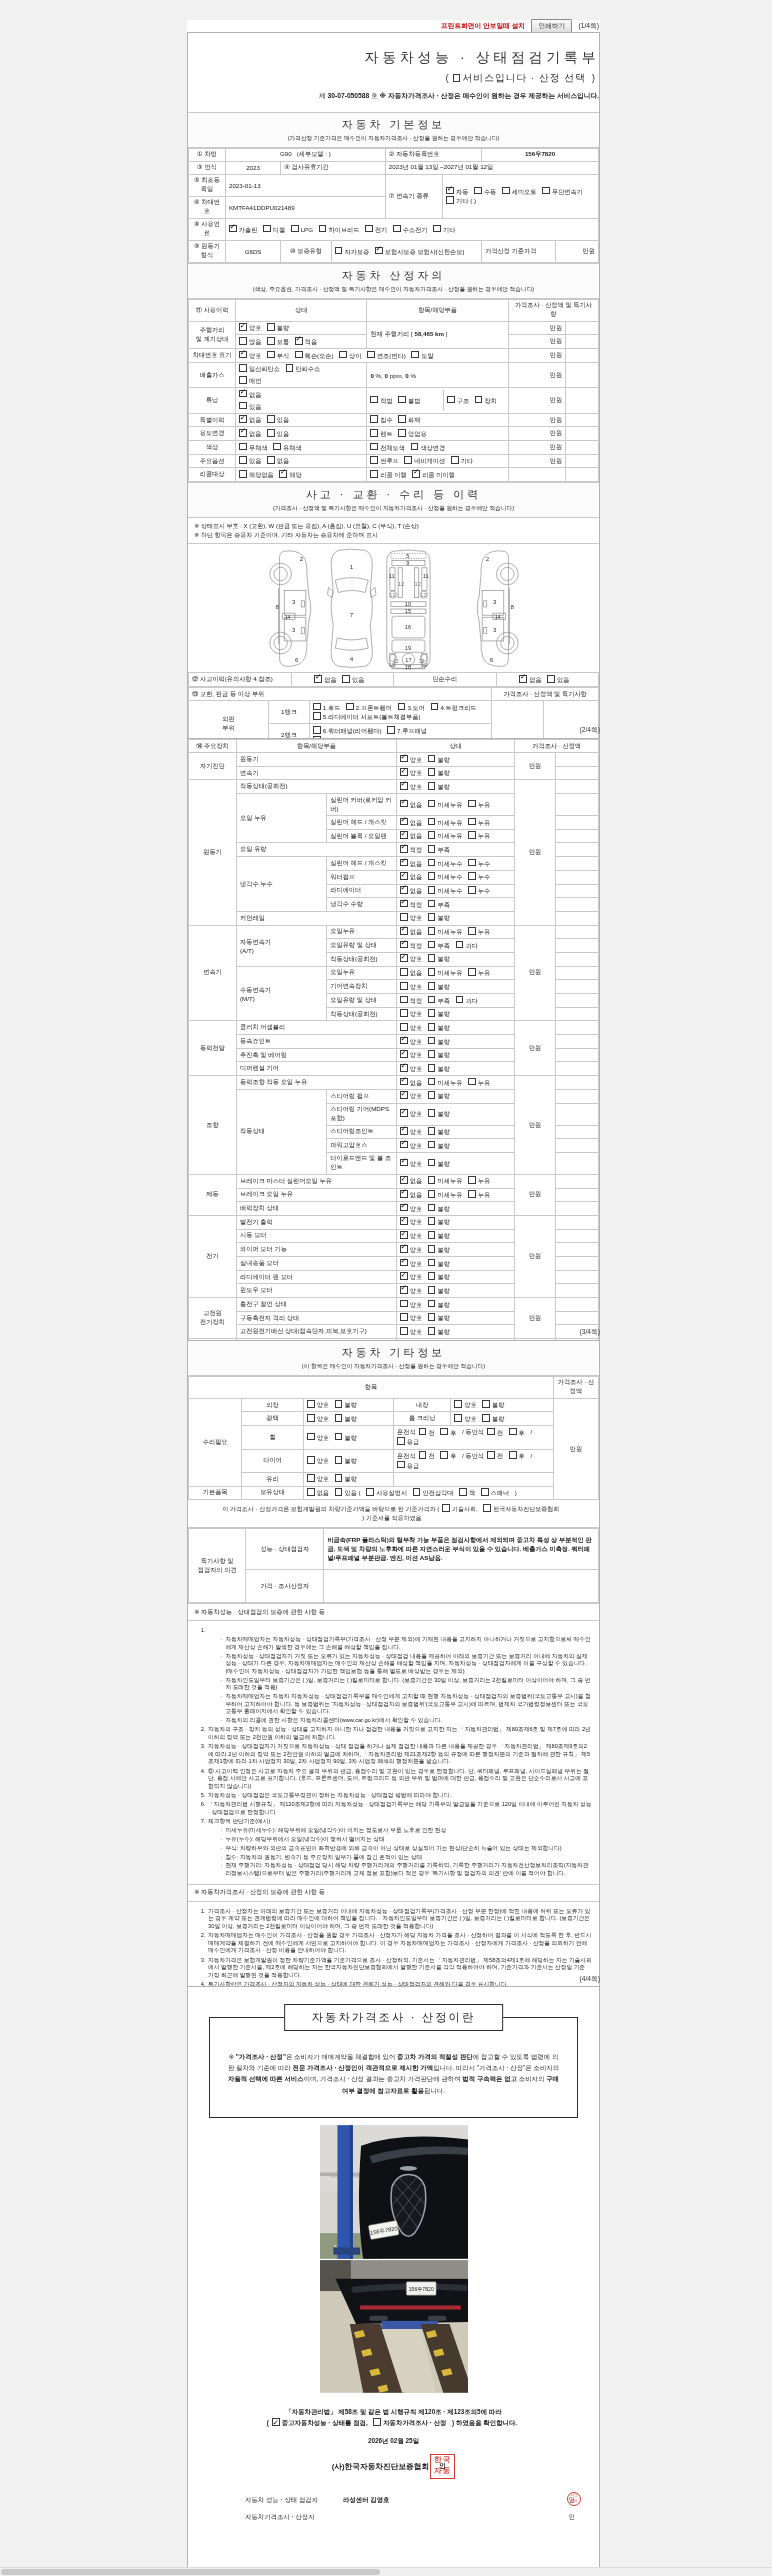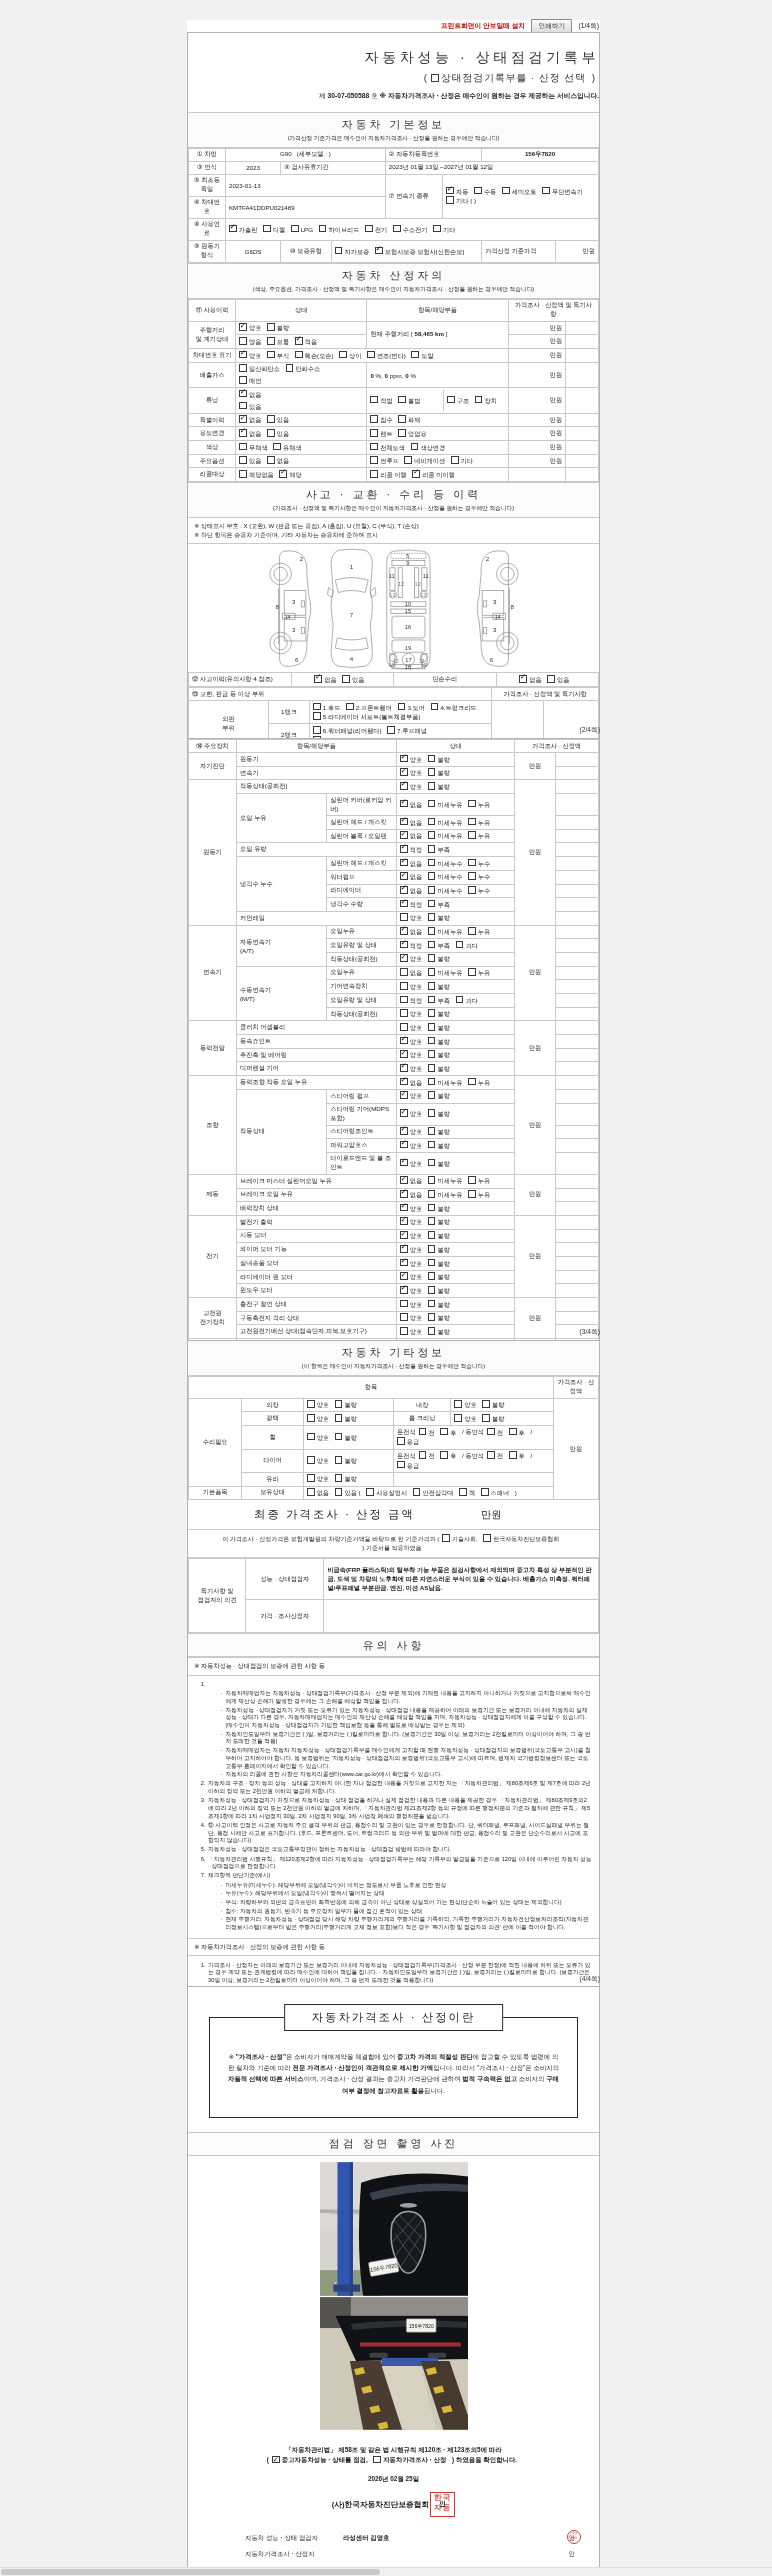--- a/index.html
+++ b/index.html
@@ -85,21 +85,21 @@
 
 <div id="toolbar">
   <span class="rednote">프린트화면이 안보일때 설치</span>
   <button class="printbtn">인쇄하기</button>
   <span class="pnum">(1/4쪽)</span>
 </div>
 
 <div class="pagebox" style="top:32px">
   <div id="doc-head">
     <div class="doctitle">자동차성능 · 상태점검기록부</div>
-    <div class="docsub"><span class="optlbl">(</span><span class="opt"><span class="cb"></span><span>상태점검기록부를 · 산정 선택</span></span><span class="optlbl">)</span></div>
+    <div class="docsub"><span class="optlbl">(</span><span class="opt"><span class="cb"></span><span>서비스입니다 · 산정 선택</span></span><span class="optlbl">)</span></div>
     <div class="docno"><span>제  </span><span style="font-weight: bold;">30-07-050588</span><span>  호        </span><span style="font-weight: bold;">※ 자동차가격조사 · 산정은 매수인이 원하는 경우 제공하는 서비스입니다.</span></div>
   </div>
 
   <div class="band">
     <div class="bt">자동차 기본정보</div>
     <div class="bs">(가격산정 기준가격은 매수인이 자동차가격조사 · 산정을 원하는 경우에만 적습니다)</div>
   </div>
 
   <table>
     <colgroup>
@@ -729,24 +729,20 @@
       <td colspan="2"></td>
     </tr>
     <tr>
       <td class="lab">기본품목</td>
       <td class="ctr">보유상태</td>
       <td colspan="3"><span class="opt"><span class="cb"></span><span>없음</span></span><span class="opt"><span class="cb"></span><span>있음 (</span></span><span class="opt"><span class="cb"></span><span>사용설명서</span></span><span class="opt"><span class="cb"></span><span>안전삼각대</span></span><span class="opt"><span class="cb"></span><span>잭</span></span><span class="opt"><span class="cb"></span><span>스패너</span></span><span class="optlbl">)</span></td>
     </tr>
   </tbody>
     </table>
 
-  <div class="bigrow">
-    <div class="fl">최종 가격조사 · 산정 금액</div>
-    <div class="fu">만원</div>
-  </div>
   <div class="basisrow"><span class="optlbl">이 가격조사 · 산정가격은 보험개발원의 차량기준가액을 바탕으로 한 기준가격과 (</span><span class="opt"><span class="cb"></span><span>기술사회,</span></span><span class="opt"><span class="cb"></span><span>한국자동차진단보증협회</span></span><span class="optlbl">) 기준서를 적용하였음</span></div>
 
   <table>
     <colgroup>
         <col style="width:14%">
         <col style="width:19%">
         <col style="width:67%">
       </colgroup>
     <tbody>
         <tr>
@@ -755,23 +751,20 @@
       <td class="ctr">성능 · 상태점검자</td>
       <td style="height:37px;font-weight:bold">비금속(FRP 플라스틱)의 탈부착 가능 부품은 점검사항에서 제외되며 중고차 특성 상 부분적인 판금, 도색 및 차량의 노후화에 따른 자연스러운 부식이 있을 수 있습니다. 배출가스 미측정. 쿼터패널/루프패널 부분판금. 엔진, 미션 AS남음.</td>
     </tr>
     <tr>
       <td class="ctr">가격 · 조사산정자</td>
       <td style="height:29px"></td>
     </tr>
   </tbody>
     </table>
 
-  <div class="band">
-    <div class="bt">유의 사항</div>
-  </div>
   <div class="lawhead">※ 자동차성능 · 상태점검의 보증에 관한 사항 등</div>
   <div class="law" id="law1">
       <div class="nitem">
         <span class="nnum">1.</span>
         <span class="ntext"></span>
       </div>
       <div class="nsub" style="padding-left: 23px;">
         <span class="bdot">·</span>
         <span style="flex: 1 1 0%;">자동차매매업자는 자동차성능 · 상태점검기록부(가격조사 · 산정 부분 제외)에 기재된 내용을 고지하지 아니하거나 거짓으로 고지함으로써 매수인에게 재산상 손해가 발생한 경우에는 그 손해를 배상할 책임을 집니다.</span>
       </div>
@@ -857,23 +850,20 @@
     </div>
 </div>
 
 <div class="marker" style="top:1975px">(4/4쪽)</div>
 <div class="pagebox" style="top:1986px;height:582px">
   <div class="infobox">
     <div class="infotitle">자동차가격조사 · 산정이란</div>
     <div class="infobody"><span>※ </span><span style="font-weight: bold;">"가격조사 · 산정"</span><span>은 소비자가 매매계약을 체결함에 있어 </span><span style="font-weight: bold;">중고차 가격의 적절성 판단</span><span>에 참고할 수 있도록 법령에 의한 절차와 기준에 따라 </span><span style="font-weight: bold;">전문 가격조사 · 산정인이 객관적으로 제시한 가액</span><span>입니다. 따라서 "가격조사 · 산정"은 소비자의 </span><span style="font-weight: bold;">자율적 선택에 따른 서비스</span><span>이며, 가격조사 · 산정 결과는 중고차 가격판단에 관하여 </span><span style="font-weight: bold;">법적 구속력은 없고</span><span> 소비자의 </span><span style="font-weight: bold;">구매여부 결정에 참고자료로 활용</span><span>됩니다.</span></div>
   </div>
 
-  <div class="band" style="margin-top:13.4px">
-    <div class="bt">점검 장면 촬영 사진</div>
-  </div>
   <div class="photos">
 
     <svg class="photo" width="148" height="134" viewBox="0 0 288 260">
       <rect width="288" height="260" fill="#d7d5d0"></rect>
       <rect x="0" y="0" width="288" height="130" fill="#dcdad6"></rect>
       <rect x="0" y="92" width="288" height="7" fill="#b3b1ac"></rect>
       <rect x="20" y="99" width="250" height="3" fill="#c4c2bd"></rect>
       <rect x="0" y="210" width="120" height="50" fill="#8d9a7e"></rect>
       <circle cx="30" cy="235" r="2" fill="#cfd6c4"></circle>
         <circle cx="62" cy="248" r="2" fill="#cfd6c4"></circle>

